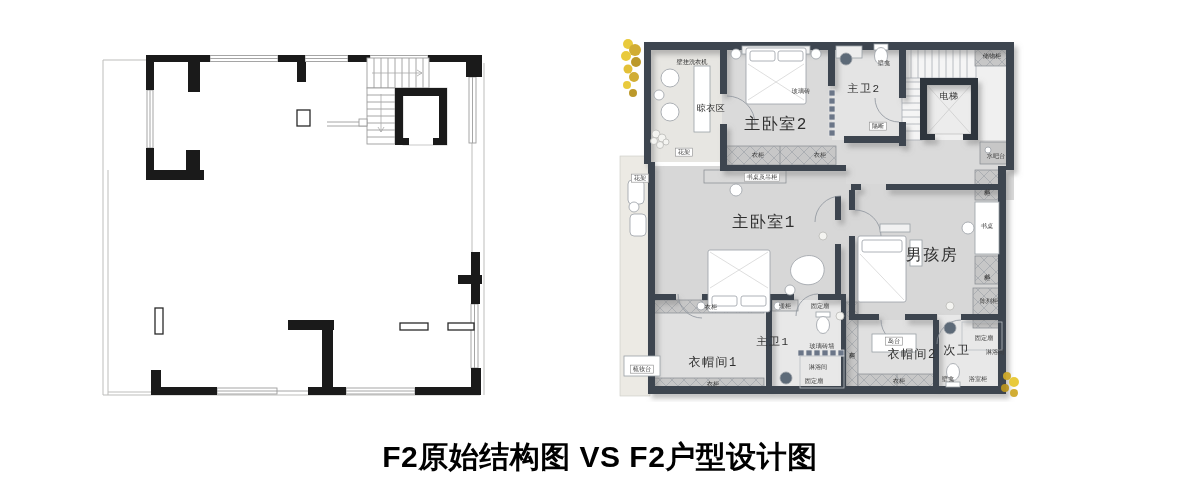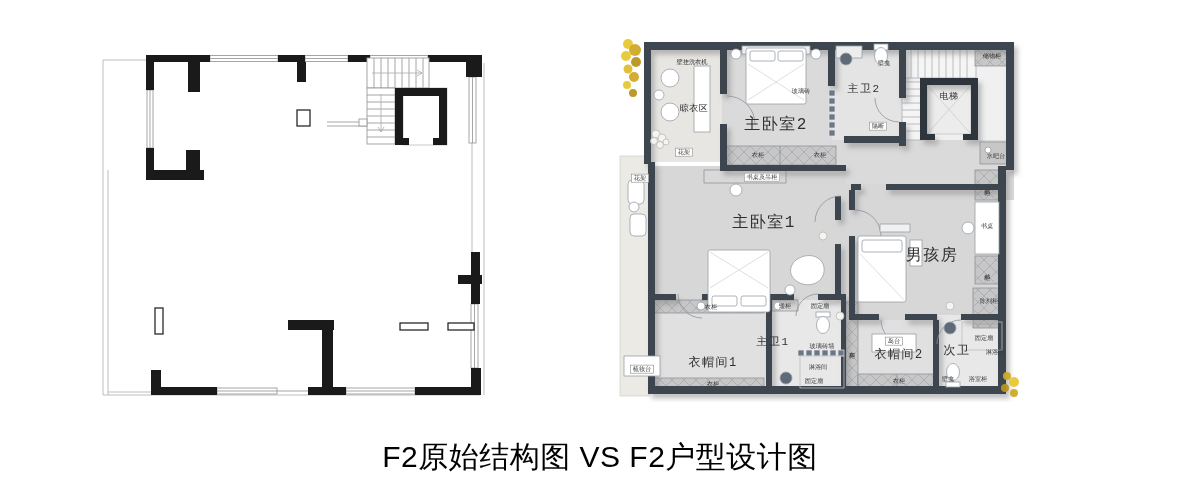--- a/index.html
+++ b/index.html
@@ -16,21 +16,21 @@
   .room.md{font-size:11px;}
   .room.sm{font-size:9px;letter-spacing:0.5px;}
   
   .tag{position:absolute;transform:translate(-50%,-50%) scale(0.62);transform-origin:center;
        font-size:10px;color:#3c3c3c;white-space:nowrap;line-height:1.15;
        font-family:"Liberation Sans",sans-serif;}
   .tag.box{background:#ffffff;border:1px solid #8d8d8d;padding:0 3px;}
   .tag.v{writing-mode:vertical-rl;letter-spacing:1px;}
   .tag.onwall{color:#2d2d2d;}
   #main-title{position:absolute;left:0;right:0;top:437px;text-align:center;
-       font-size:30px;font-weight:400;color:#000;letter-spacing:0.5px;}
+       font-size:30px;font-weight:700;color:#000;letter-spacing:0.5px;}
 </style>
 </head>
 <body>
 
 <div id="plan-left" class="plan">
   <svg width="400" height="360" viewBox="0 0 400 360">
 
     <g stroke="#bdbdbb" stroke-width="1" fill="none">
       <polyline points="48,18 3,18 3,353 380,353"></polyline>
       <line x1="8" y1="128" x2="8" y2="353"></line>
@@ -363,29 +363,29 @@
         <circle cx="16" cy="39" r="5" fill="#cfa92a"></circle>
       <circle cx="9" cy="47" r="4" fill="#e8c832"></circle>
         <circle cx="15" cy="55" r="4" fill="#b9941f"></circle>
       <circle cx="389" cy="338" r="4" fill="#cfa92a"></circle>
         <circle cx="396" cy="344" r="5" fill="#e8c832"></circle>
       <circle cx="387" cy="350" r="4" fill="#b9941f"></circle>
         <circle cx="396" cy="355" r="4" fill="#cfa92a"></circle>
     </g>
   </svg>
 
-  <div class="room sm" style="left:76px;top:70px">晾衣区</div>
+  <div class="room sm" style="left:93px;top:70px">晾衣区</div>
   <div class="room lg" style="left:158px;top:86px">主卧室2</div>
   <div class="room md" style="left:246px;top:50px">主卫2</div>
   <div class="room sm" style="left:331px;top:58px">电梯</div>
   <div class="room lg" style="left:146px;top:184px">主卧室1</div>
   <div class="room lg" style="left:314px;top:217px">男孩房</div>
   <div class="room" style="left:95px;top:324px">衣帽间1</div>
   <div class="room md" style="left:155px;top:303px">主卫1</div>
-  <div class="room" style="left:281px;top:316px">衣帽间2</div>
+  <div class="room" style="left:294px;top:316px">衣帽间2</div>
   <div class="room" style="left:339px;top:312px">次卫</div>
 
   <div class="tag onwall" style="left:74px;top:24px">壁挂洗衣机</div>
   <div class="tag" style="left:183px;top:53px">玻璃砖</div>
   <div class="tag" style="left:266px;top:25px">壁龛</div>
   <div class="tag box" style="left:260px;top:88px">隔断</div>
   <div class="tag onwall" style="left:374px;top:18px">储物柜</div>
   <div class="tag" style="left:378px;top:118px">水吧台</div>
   <div class="tag" style="left:140px;top:117px">衣柜</div>
   <div class="tag" style="left:202px;top:117px">衣柜</div>

